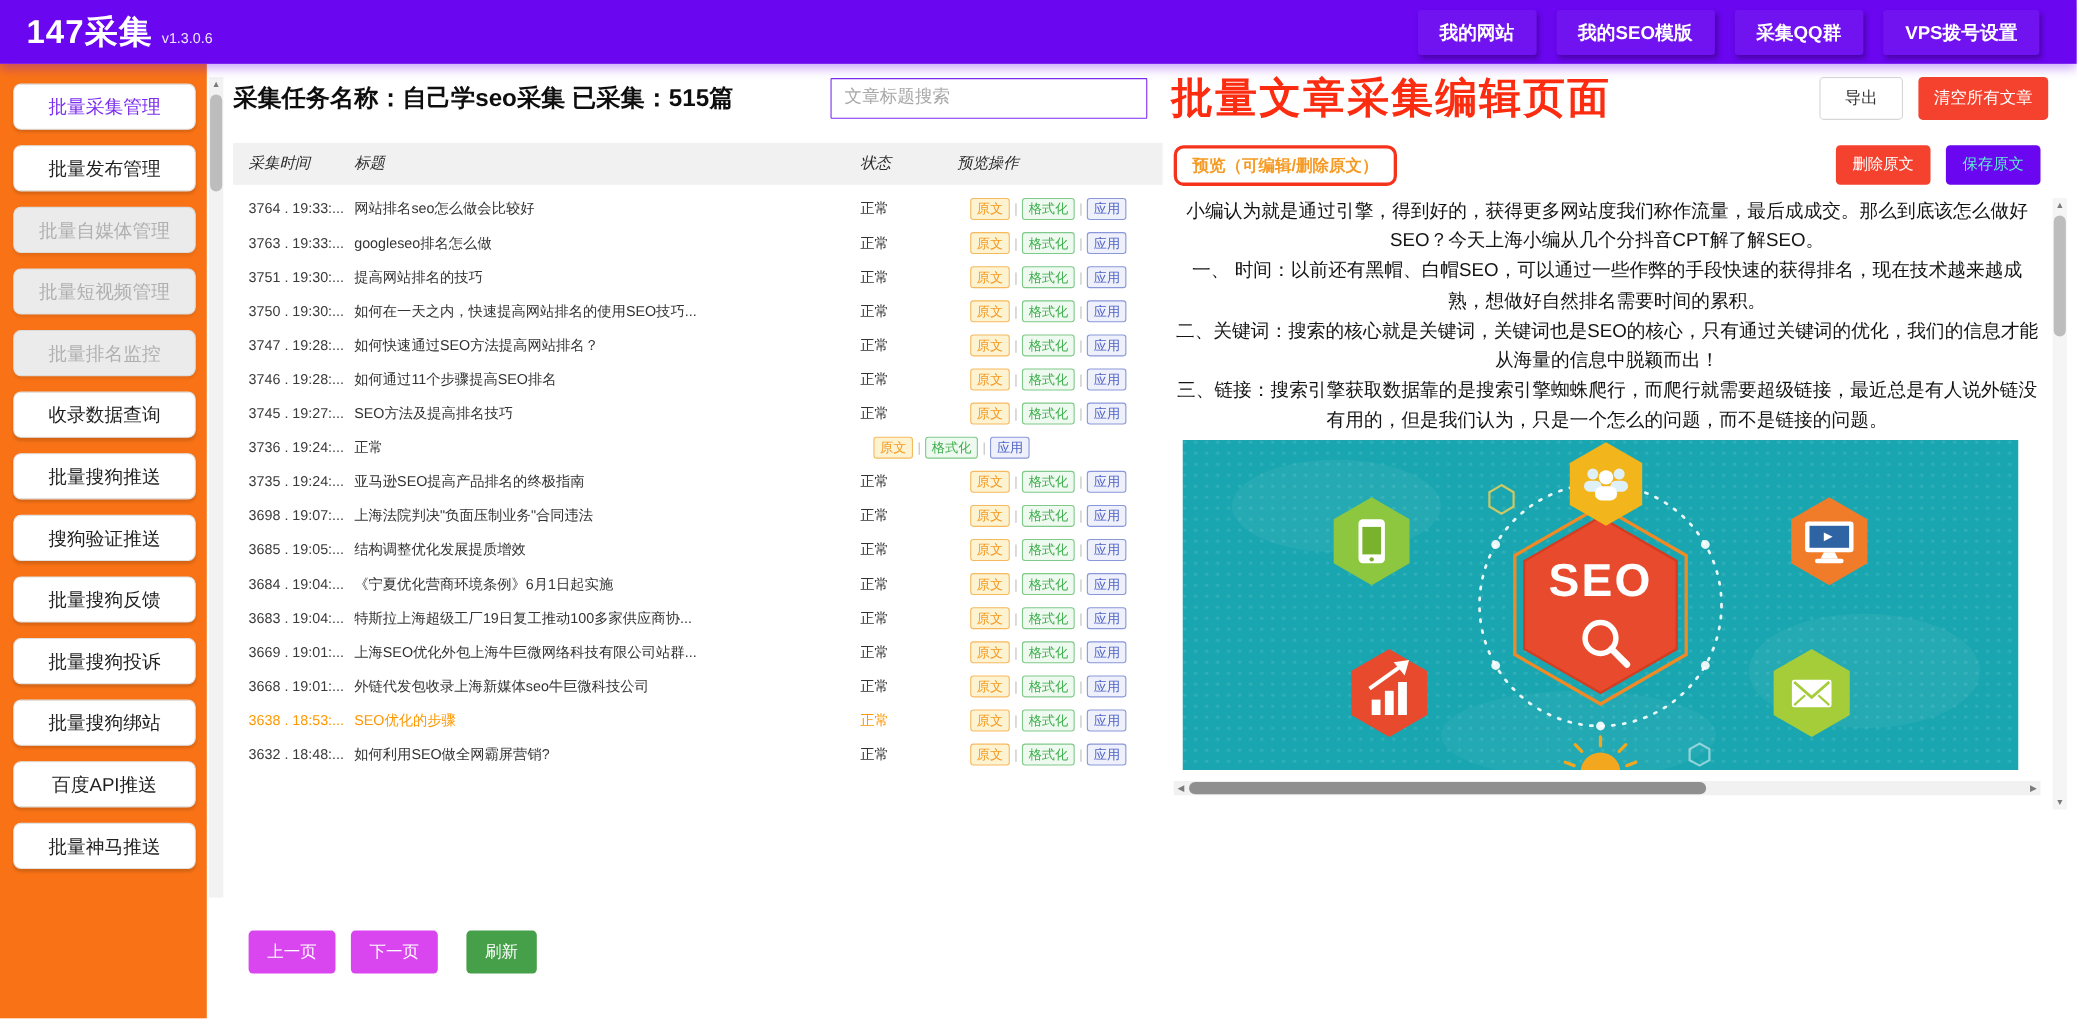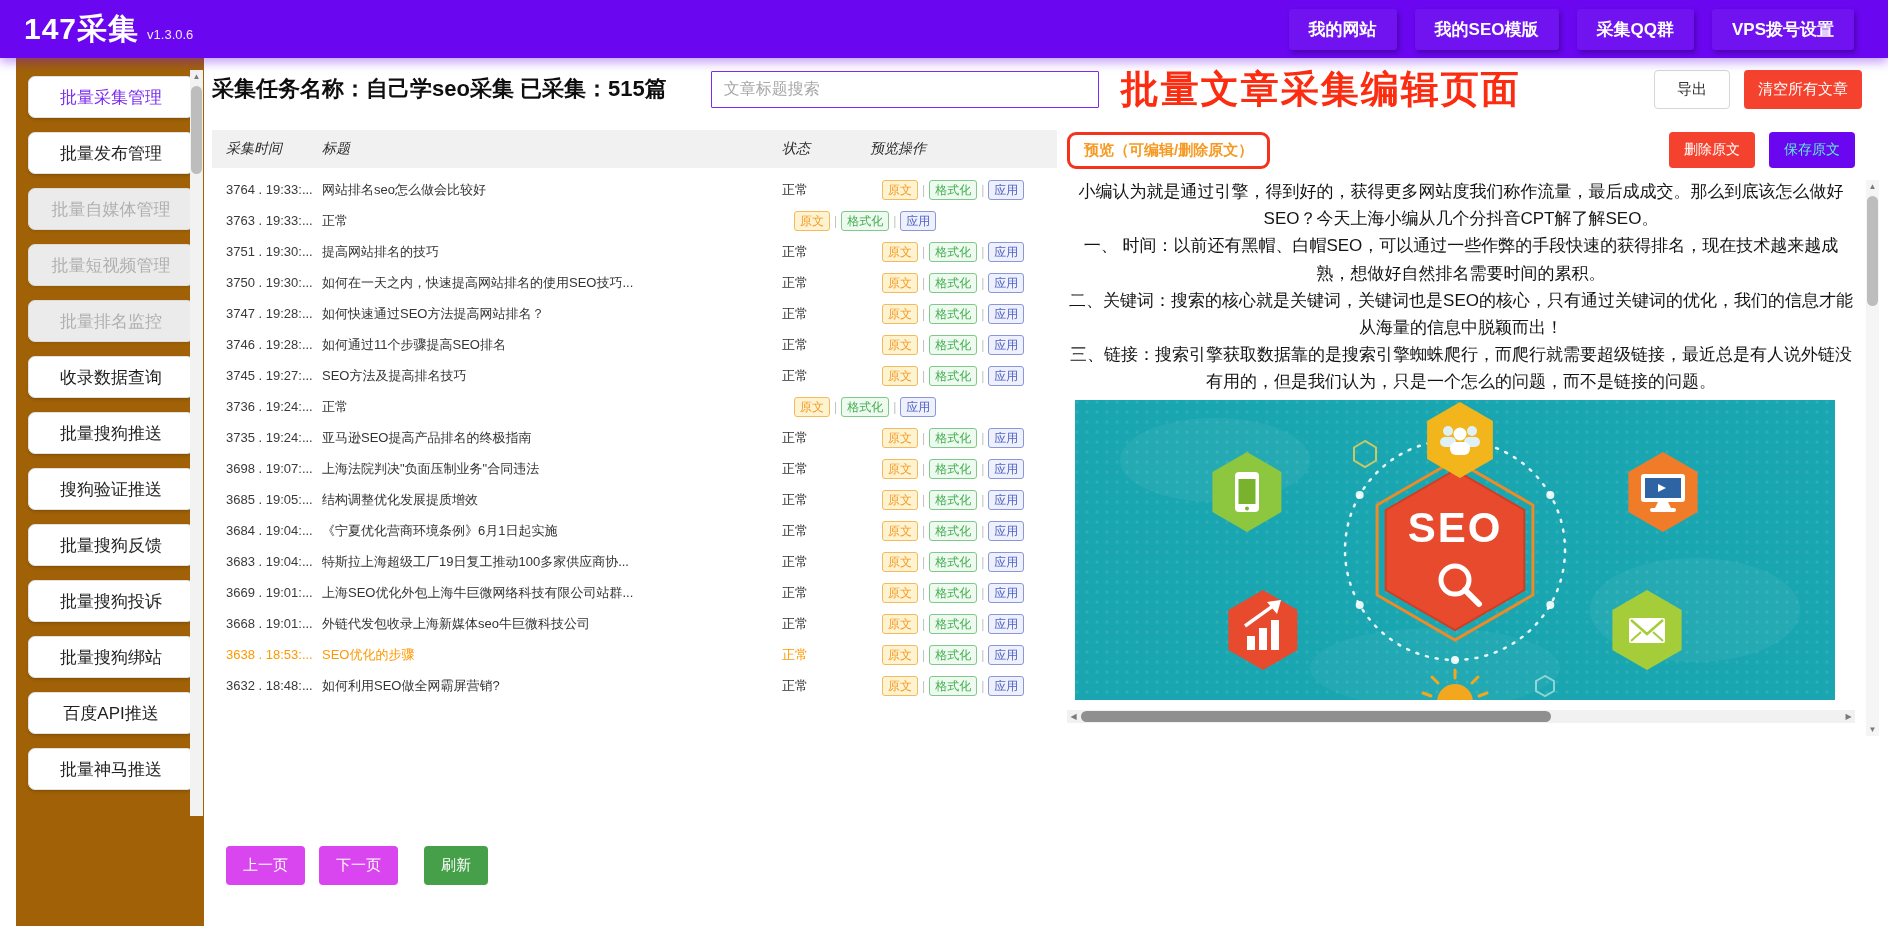--- a/index.html
+++ b/index.html
@@ -17,21 +17,21 @@
   .logo{display:flex;align-items:baseline;cursor:default;}
   .logo-main{color:#fff;font-size:30px;font-weight:bold;letter-spacing:1px;}
   .logo-ver{color:#f0e8ff;font-size:13px;margin-left:8px;}
   .topnav{margin-left:auto;display:flex;gap:18px;padding-right:10px;}
   .topnav-item{
     color:#fff;font-size:17px;font-weight:bold;padding:9px 20px;border-radius:3px;
     background:rgba(255,255,255,.05);box-shadow:2px 3px 5px rgba(0,0,0,.28);cursor:pointer;
     white-space:nowrap;
   }
   
-  .sidebar{position:absolute;left:16px;top:58px;width:188px;bottom:0;padding-top:18px;box-sizing:border-box;background:#a16207;}
+  .sidebar{position:absolute;left:0;top:58px;width:188px;bottom:0;padding-top:18px;box-sizing:border-box;background:#f97316;}
   .side-btn{
     margin:0 10px 14px 12px;height:40px;background:#fff;border:1px solid #e2e2e2;border-radius:7px;
     box-shadow:0 2px 3px rgba(0,0,0,.15);display:flex;align-items:center;justify-content:center;
     font-size:17px;color:#1f1f1f;cursor:pointer;white-space:nowrap;
   }
   .side-btn.active{color:#7b2cf0;}
   .side-btn.disabled{background:#ebebeb;color:#b0b0b0;border-color:#dcdcdc;box-shadow:0 2px 3px rgba(0,0,0,.08);cursor:default;}
   
   .vscroll{position:absolute;width:13px;background:#f2f2f2;}
   .vscroll-left{left:190px;top:70px;height:746px;}
@@ -39,21 +39,21 @@
   .scroll-arr{display:block;width:13px;height:13px;font-size:8px;line-height:13px;text-align:center;color:#7a7a7a;cursor:pointer;}
   .scroll-arr.bottom{position:absolute;bottom:0;left:0;}
   .vthumb{position:absolute;left:1px;width:11px;background:#bdbdbd;border-radius:6px;cursor:pointer;}
   .vscroll-left .vthumb{top:16px;height:88px;}
   .vscroll-right .vthumb{top:16px;height:110px;}
   
   .main{position:absolute;left:212px;top:58px;right:0;bottom:0;}
   .toolbar{display:flex;align-items:center;height:62px;padding-right:26px;}
   .task-title{font-size:22px;font-weight:bold;color:#0e0e0e;white-space:nowrap;}
   .search-input{
-    margin-left:44px;width:388px;height:37px;border:1px solid #7b2cf0;border-radius:1px;
+    margin-left:88px;width:288px;height:37px;border:1px solid #7b2cf0;border-radius:1px;
     font-size:16px;padding:0 12px;color:#333;box-sizing:border-box;outline:none;background:#fff;
     font-family:"Liberation Sans","DejaVu Sans",sans-serif;
   }
   .search-input::placeholder{color:#a8a8a8;}
   .annotation{margin-left:22px;font-size:38px;font-weight:bold;color:#fb2c10;white-space:nowrap;letter-spacing:2px;}
   .btn{border-radius:4px;font-size:15px;cursor:pointer;display:inline-flex;align-items:center;justify-content:center;border:none;white-space:nowrap;font-family:inherit;}
   .btn-export{margin-left:auto;background:#fff;border:1px solid #d6d6d6;color:#333;padding:9px 22px;}
   .btn-clear{margin-left:14px;background:#f5422e;color:#fff;padding:10px 14px;font-size:15px;}
   
   .content{display:flex;margin-top:2px;}
@@ -194,20 +194,21 @@
             <span class="cell-actions">
               <span class="chip chip-raw">原文</span>
               <span class="sep">|</span>
               <span class="chip chip-fmt">格式化</span>
               <span class="sep">|</span>
               <span class="chip chip-apply">应用</span>
             </span>
           </div>
           <div class="row">
             <span class="cell-time">3763 . 19:33:...</span>
+            <span class="cell-title">googleseo排名怎么做</span>
             <span class="cell-status">正常</span>
             <span class="cell-actions">
               <span class="chip chip-raw">原文</span>
               <span class="sep">|</span>
               <span class="chip chip-fmt">格式化</span>
               <span class="sep">|</span>
               <span class="chip chip-apply">应用</span>
             </span>
           </div>
           <div class="row">

